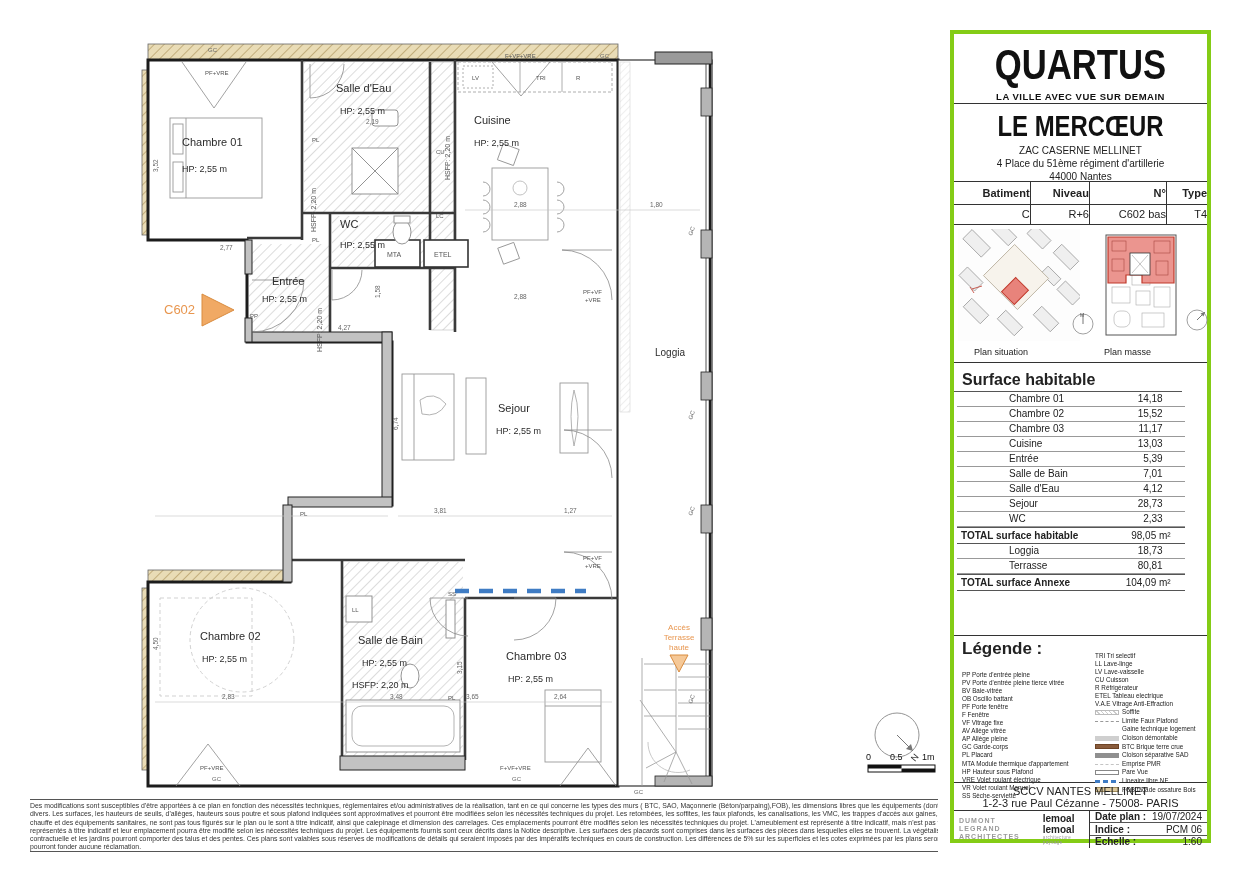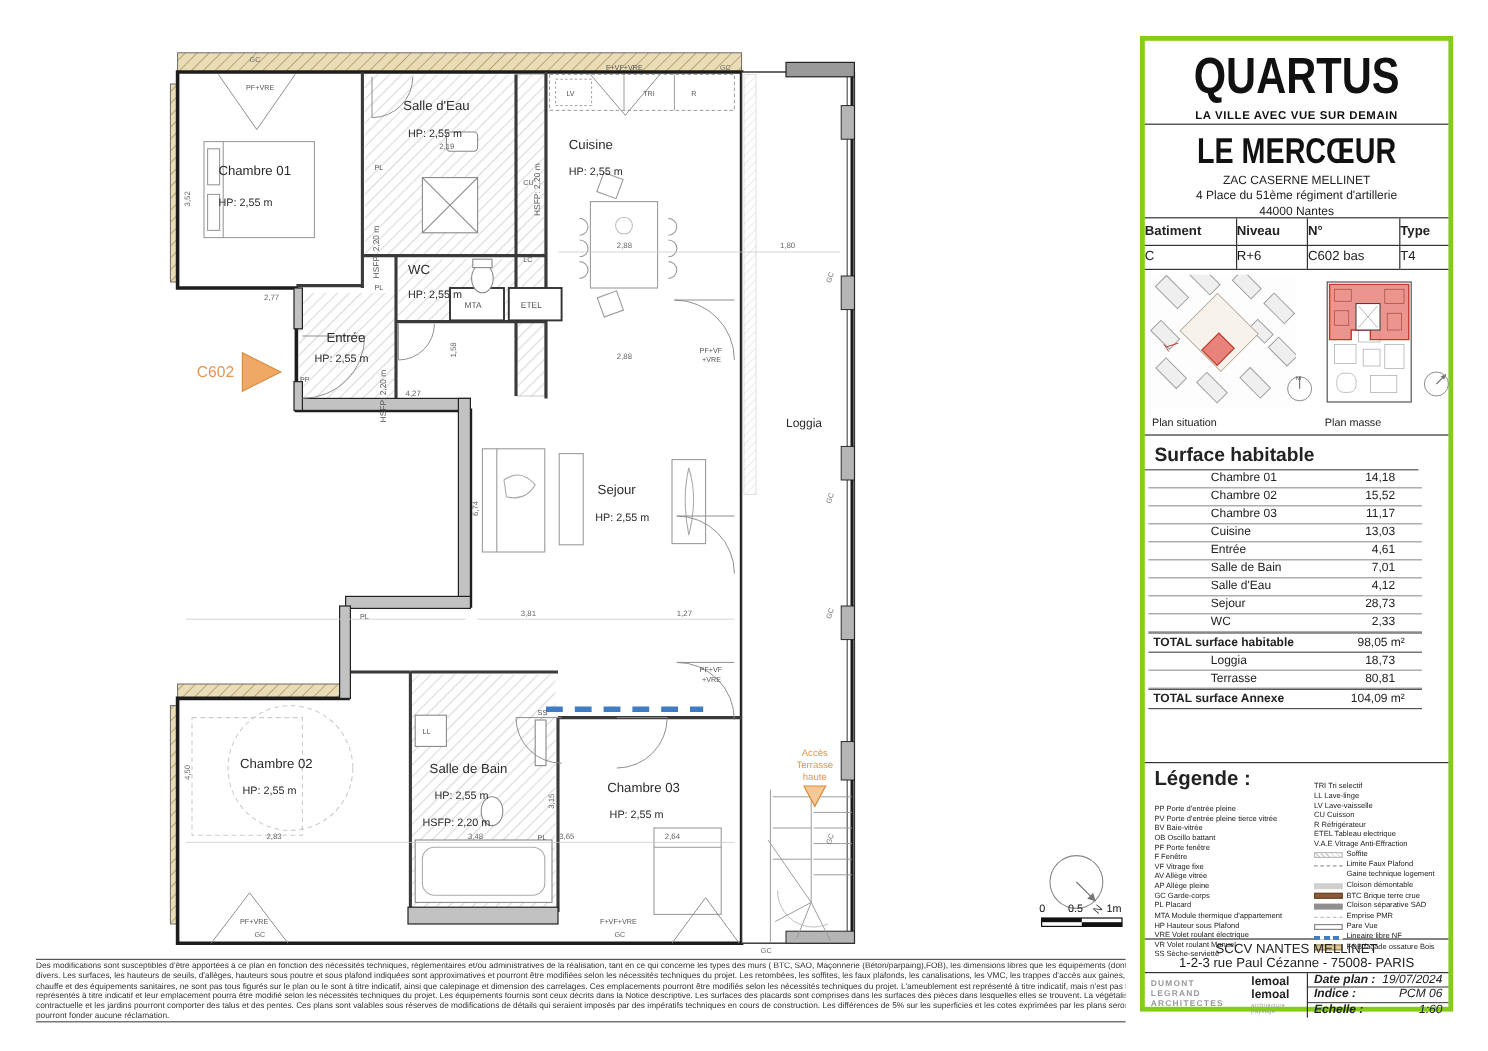--- a/index.html
+++ b/index.html
@@ -17,21 +17,21 @@
   .brand { height:70px; text-align:center; padding-top:6px; }
   .brand-name { font-weight:800; font-size:34px; letter-spacing:0px; transform:scale(1.02,1.25); transform-origin:center top; color:#111; }
   .brand-tagline { font-weight:700; font-size:9.5px; letter-spacing:.5px; margin-top:12px; color:#111; }
 
   .project { height:78px; text-align:center; padding-top:4px; }
   .project-name { font-weight:800; font-size:26px; transform:scale(0.92,1.15); transform-origin:center top; color:#111; }
   .project-line { font-size:10px; margin-top:2px; color:#222; }
   .project-line.first { margin-top:6px; }
 
   .unit-table { width:100%; border-collapse:collapse; height:42px; }
-  .unit-table th, .unit-table td { border-right:1px solid #333; text-align:left; font-size:11px; }
+  .unit-table th, .unit-table td { border-right:1px solid #333; text-align:right; font-size:11px; }
   .unit-table th:last-child, .unit-table td:last-child { border-right:none; }
   .unit-table th { font-weight:700; border-bottom:1px solid #333; height:22px; }
   .unit-table td { height:20px; font-weight:400; }
 
   .maps { height:138px; position:relative; }
   .map-box { position:absolute; }
   .map-label { position:absolute; font-size:9px; color:#222; }
 
   .surface { height:220px; padding:6px 0 0 0; border-bottom:none; }
   .surface-title { font-weight:700; font-size:16px; padding:2px 0 2px 8px; border-bottom:1px solid #555; width:90%; }
@@ -67,21 +67,21 @@
   .fc-line1 { font-size:11px; color:#222; }
   .fc-line2 { font-size:11px; color:#222; }
 
   .footer-bottom { height:37px; display:flex; }
   .arch-cell { width:136px; border-right:1px solid #333; display:flex; align-items:center; padding-left:5px; }
   .arch1 { font-size:7px; line-height:8px; letter-spacing:1px; color:#9a9a9a; font-weight:600; }
   .arch2 { margin-left:23px; }
   .arch2-name { font-size:10px; font-weight:800; color:#222; }
   .arch2-sub { font-size:4.5px; color:#999; letter-spacing:.4px; }
   .meta-cell { flex:1; display:flex; flex-direction:column; }
-  .meta-row { flex:1; display:flex; justify-content:space-between; border-bottom:1px solid #555; padding:0 5px;font-style:italic; }
+  .meta-row { flex:1; display:flex; justify-content:space-between; align-items:center; border-bottom:1px solid #555; padding:0 5px; }
   .meta-row:last-child { border-bottom:none; }
   .meta-label { font-weight:700; font-size:10px; }
   .meta-value { font-size:10px; }
 
   
   .disclaimer { position:absolute; left:30px; top:799px; width:908px; height:53px; border-top:1px solid #555; border-bottom:1px solid #555; padding-top:2px; }
   .disclaimer div { font-size:6.9px; line-height:8.3px; color:#333; white-space:nowrap; overflow:hidden; }
 
   svg text { font-family:"Liberation Sans", sans-serif; }
 </style>
@@ -481,21 +481,21 @@
               <rect x="54" y="30" width="12" height="14"></rect>
           </g>
         </svg>
       </div>
 
       <svg class="map-box" style="left:230px;top:82px;" width="26" height="26" viewBox="0 0 26 26">
         <circle cx="13" cy="13" r="10" fill="none" stroke="#888" stroke-width="0.8"></circle>
         <line x1="13" y1="13" x2="21" y2="5" stroke="#777" stroke-width="1"></line>
         <polygon points="21,5 16.5,6.5 19.5,9.5" fill="#777"></polygon>
       </svg>
-      <span class="map-label" style="left:6px;top:122px;">Plan situation</span>
+      <span class="map-label" style="left:20px;top:122px;">Plan situation</span>
       <span class="map-label" style="left:150px;top:122px;">Plan masse</span>
     </div>
 
     <div class="surface">
       <div class="surface-title">Surface habitable</div>
       <div class="srow">
           <span class="slabel">Chambre 01</span>
           <span class="sval">14,18</span>
         </div>
       <div class="srow">
@@ -505,21 +505,21 @@
       <div class="srow">
           <span class="slabel">Chambre 03</span>
           <span class="sval">11,17</span>
         </div>
       <div class="srow">
           <span class="slabel">Cuisine</span>
           <span class="sval">13,03</span>
         </div>
       <div class="srow">
           <span class="slabel">Entrée</span>
-          <span class="sval">4,61</span>
+          <span class="sval">5,39</span>
         </div>
       <div class="srow">
           <span class="slabel">Salle de Bain</span>
           <span class="sval">7,01</span>
         </div>
       <div class="srow">
           <span class="slabel">Salle d'Eau</span>
           <span class="sval">4,12</span>
         </div>
       <div class="srow">

